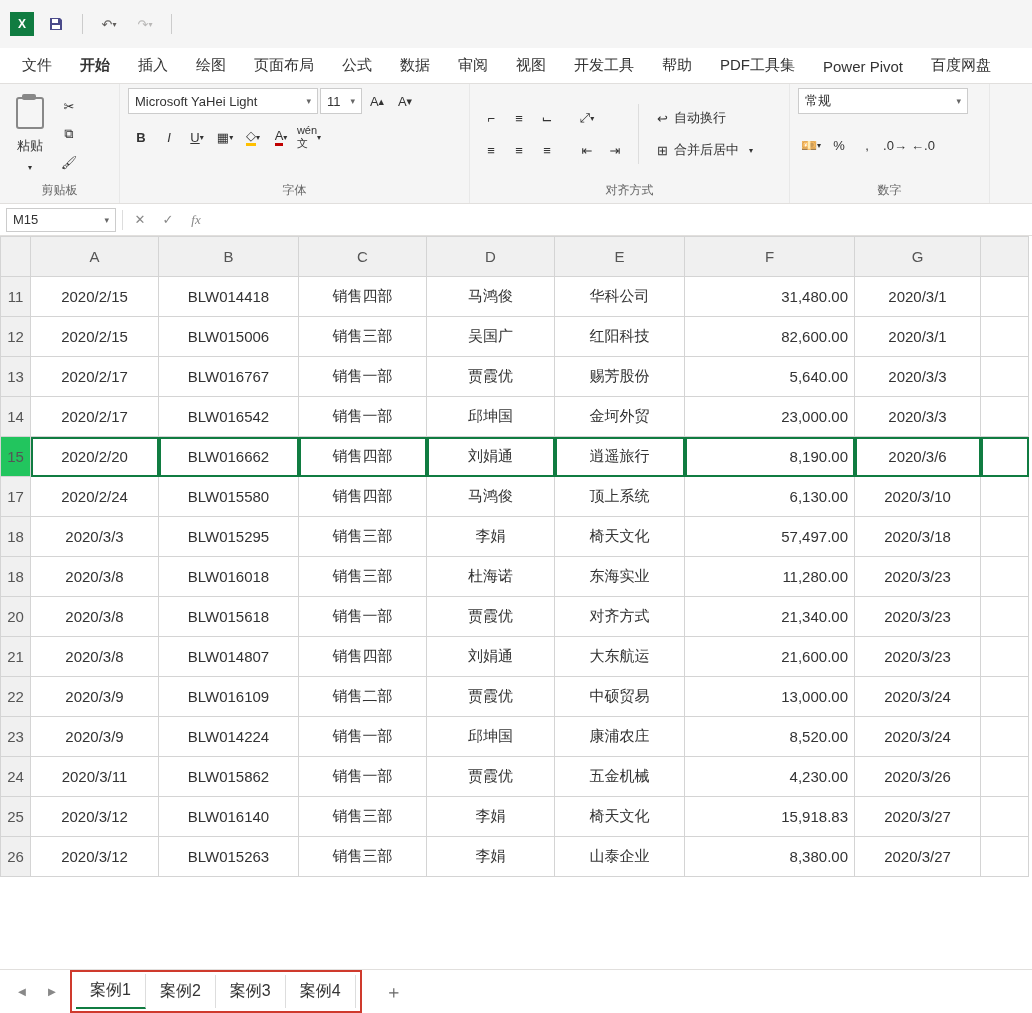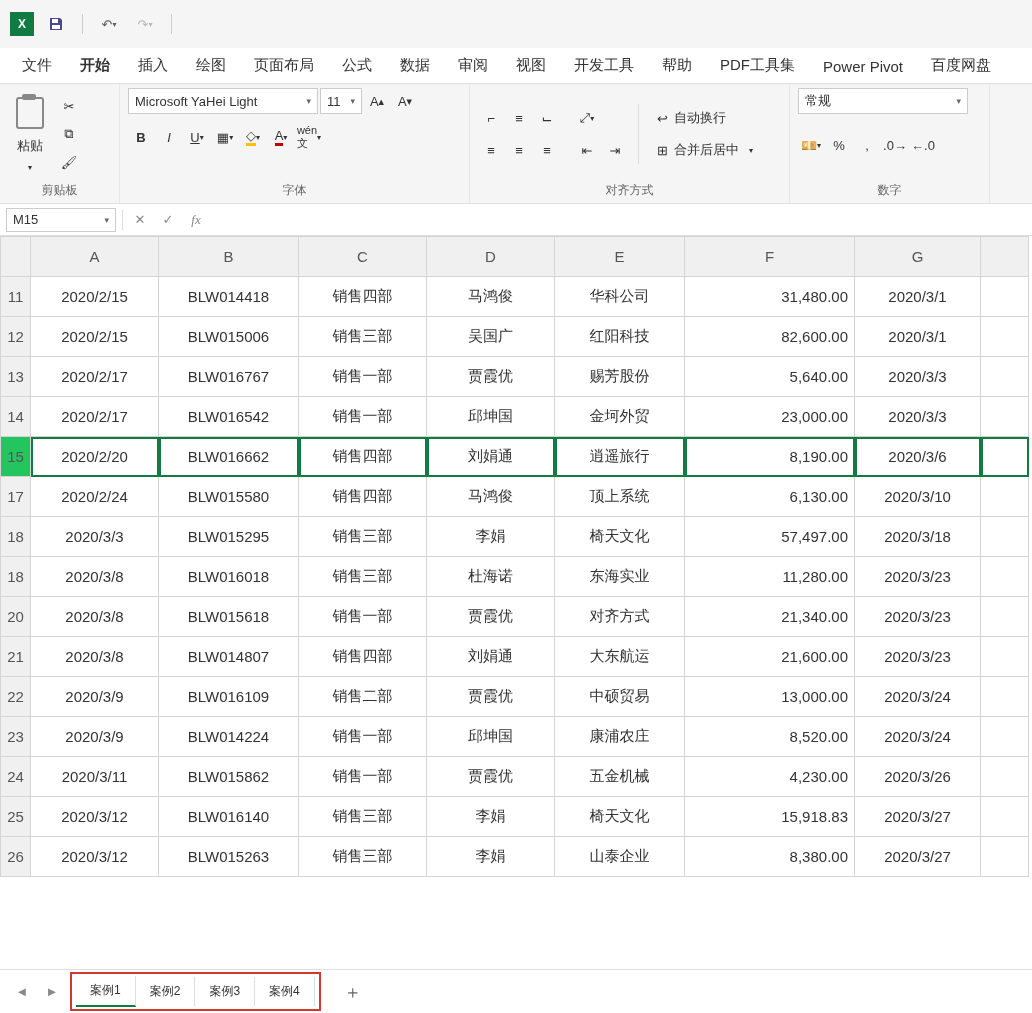--- a/index.html
+++ b/index.html
@@ -38,21 +38,21 @@
 .colhdr { background:#f0f0f0; text-align:center; font-weight:normal; color:#555; height:22px !important; }
 .rowhdr { width:30px; background:#f0f0f0; text-align:center; font-weight:normal; color:#555; font-size:12px; }
 .rowhdr.sel { background:#22c55e; }
 .cA{width:128px;} .cB{width:140px;} .cC{width:128px;} .cD{width:128px;} .cE{width:130px;} .cF{width:170px;} .cG{width:126px;} .cH{width:48px;}
 .cell { padding:0 6px; }
 .ctr{text-align:center;} .rgt{text-align:right;}
 tr.selrow td.cell { outline:2px solid #107c41; outline-offset:-2px; }
 .sheetbar { height:44px; border-top:1px solid #e1dfdd; display:flex; align-items:center; padding:0 10px; gap:6px; }
 .nav-arrow { width:24px; height:24px; display:flex; align-items:center; justify-content:center; color:#888; cursor:pointer; }
 .tabs-box { display:flex; align-items:center; border:2px solid #cf3a2d; padding:2px 4px; }
-.sheet-tab { padding:6px 14px; cursor:pointer; font-size:12px; border-right:1px solid #ddd; }
+.sheet-tab { padding:6px 14px; cursor:pointer; font-size:16px; border-right:1px solid #ddd; }
 .sheet-tab.active { background:#fff; border-bottom:2px solid #107c41; font-weight:500; }
 .new-sheet { width:32px; text-align:center; font-size:18px; color:#666; cursor:pointer; margin-left:10px; }
 svg { display:block; }
 </style>
 </head>
 <body>
 
 <div class="titlebar">
   <div class="app-icon">X</div>
   <div class="qa-btn">

